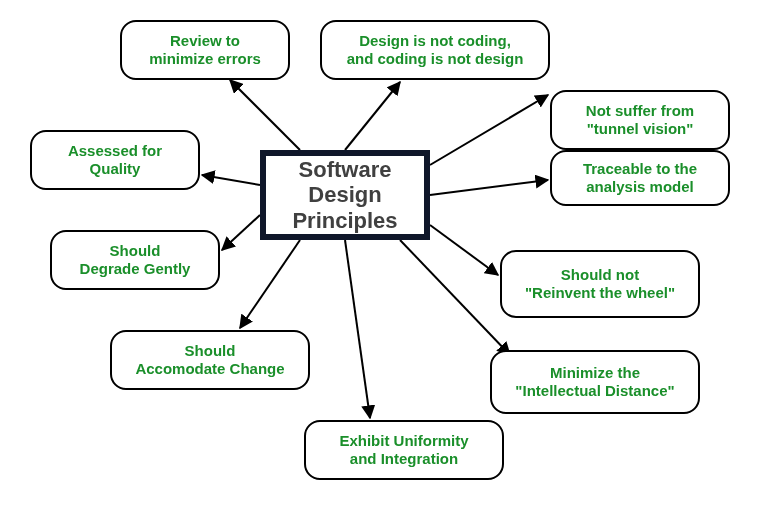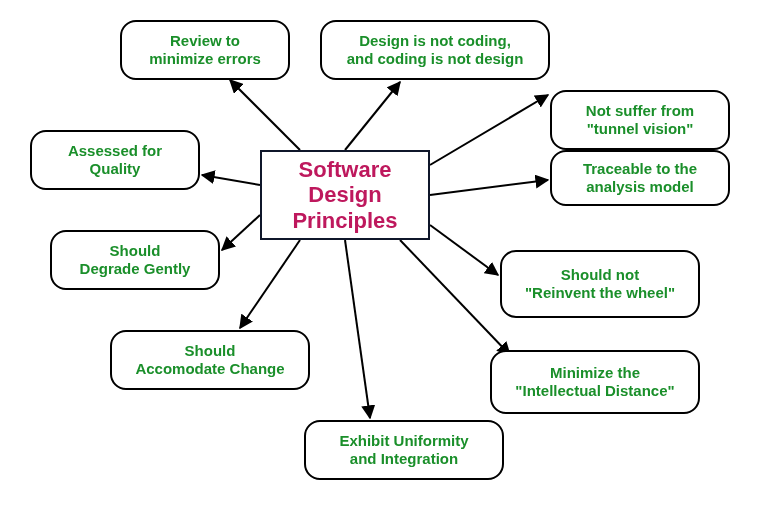--- a/index.html
+++ b/index.html
@@ -11,23 +11,23 @@
     font-family: "Segoe UI", Arial, sans-serif;
     overflow: hidden;
   }
   .canvas {
     position: relative;
     width: 766px;
     height: 517px;
   }
   .center-box {
     position: absolute;
-    border: 2px solid #0f172a;
+    border: 6px solid #0f172a;
     background: #fff;
-    color: #be185d;
+    color: #404040;
     font-weight: 700;
     text-align: center;
     display: flex;
     align-items: center;
     justify-content: center;
     box-sizing: border-box;
     padding: 6px 10px;
     font-size: 22px;
     line-height: 1.15;
     white-space: pre-line;

